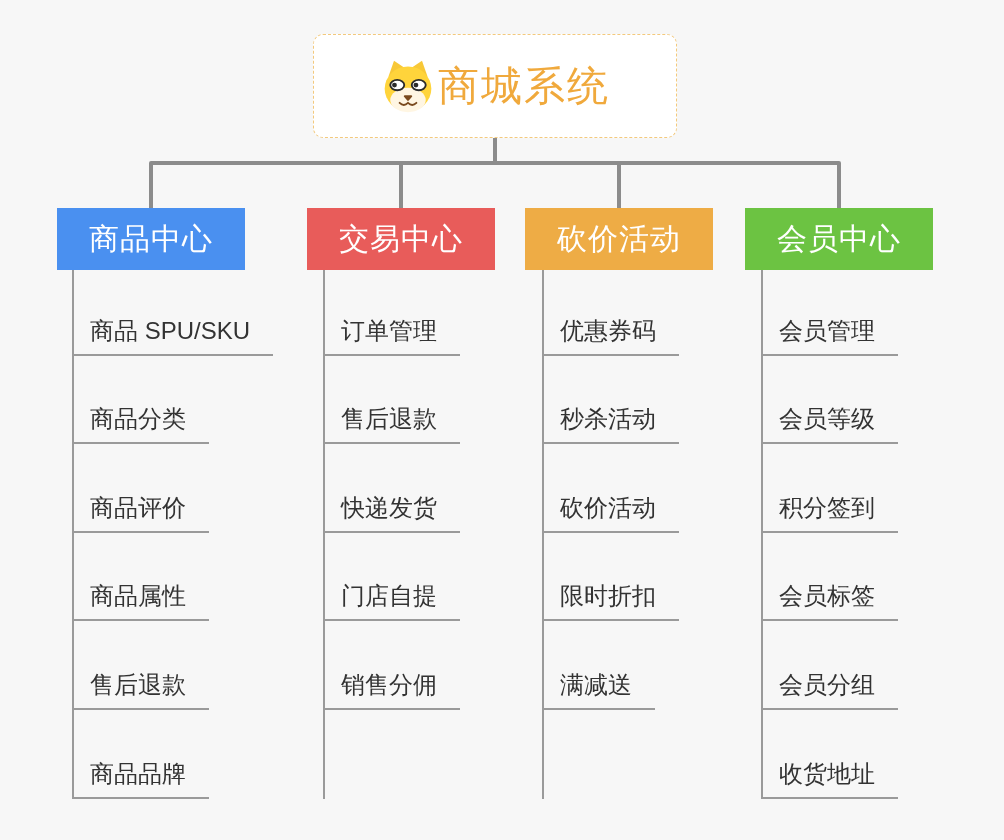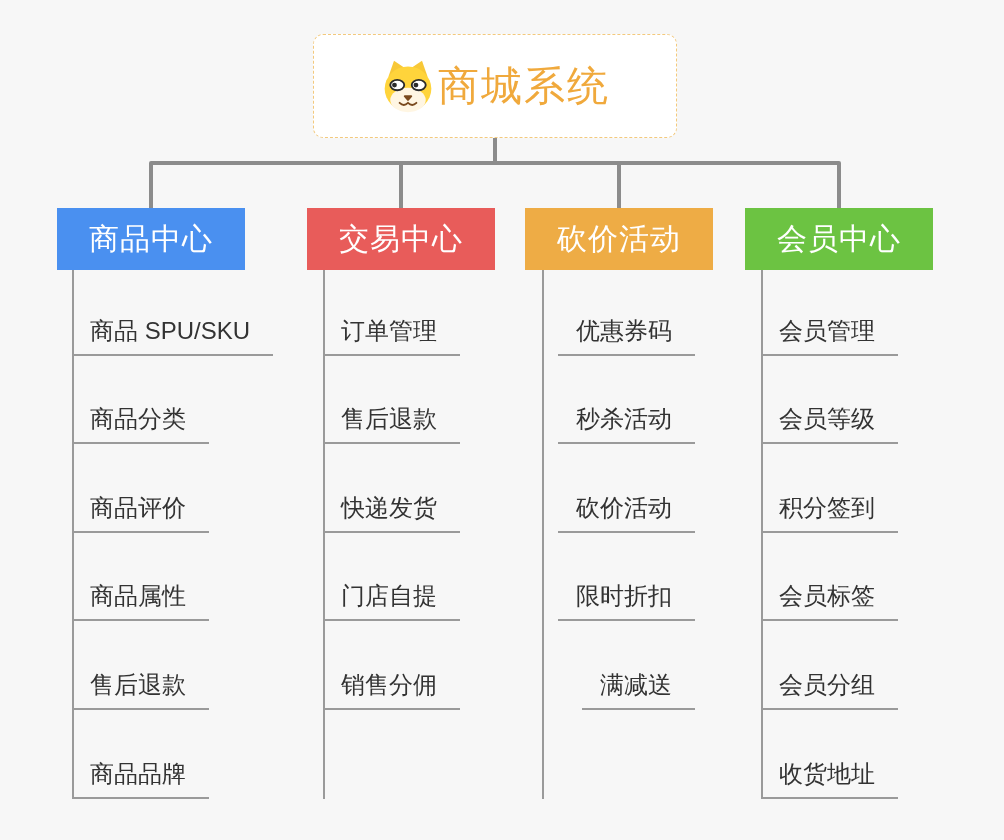--- a/index.html
+++ b/index.html
@@ -33,21 +33,21 @@
   #branch-box-2{left:525px;}
   #branch-box-3{left:745px;}
 
   
   .child-column{
     position:absolute;top:267px;z-index:2;
     display:flex;flex-direction:column;align-items:flex-start;
   }
   #child-column-0{left:72px;}
   #child-column-1{left:323px;}
-  #child-column-2{left:558px;align-items:flex-end;}
+  #child-column-2{left:542px;}
   #child-column-3{left:761px;}
   .child-item{
     box-sizing:border-box;height:88.6px;
     display:flex;align-items:flex-end;
     padding:0 23px 7px 18px;
     border-bottom:2px solid #9a9a9a;
     font-size:24px;color:#333333;white-space:nowrap;
   }
 </style>
 </head>

